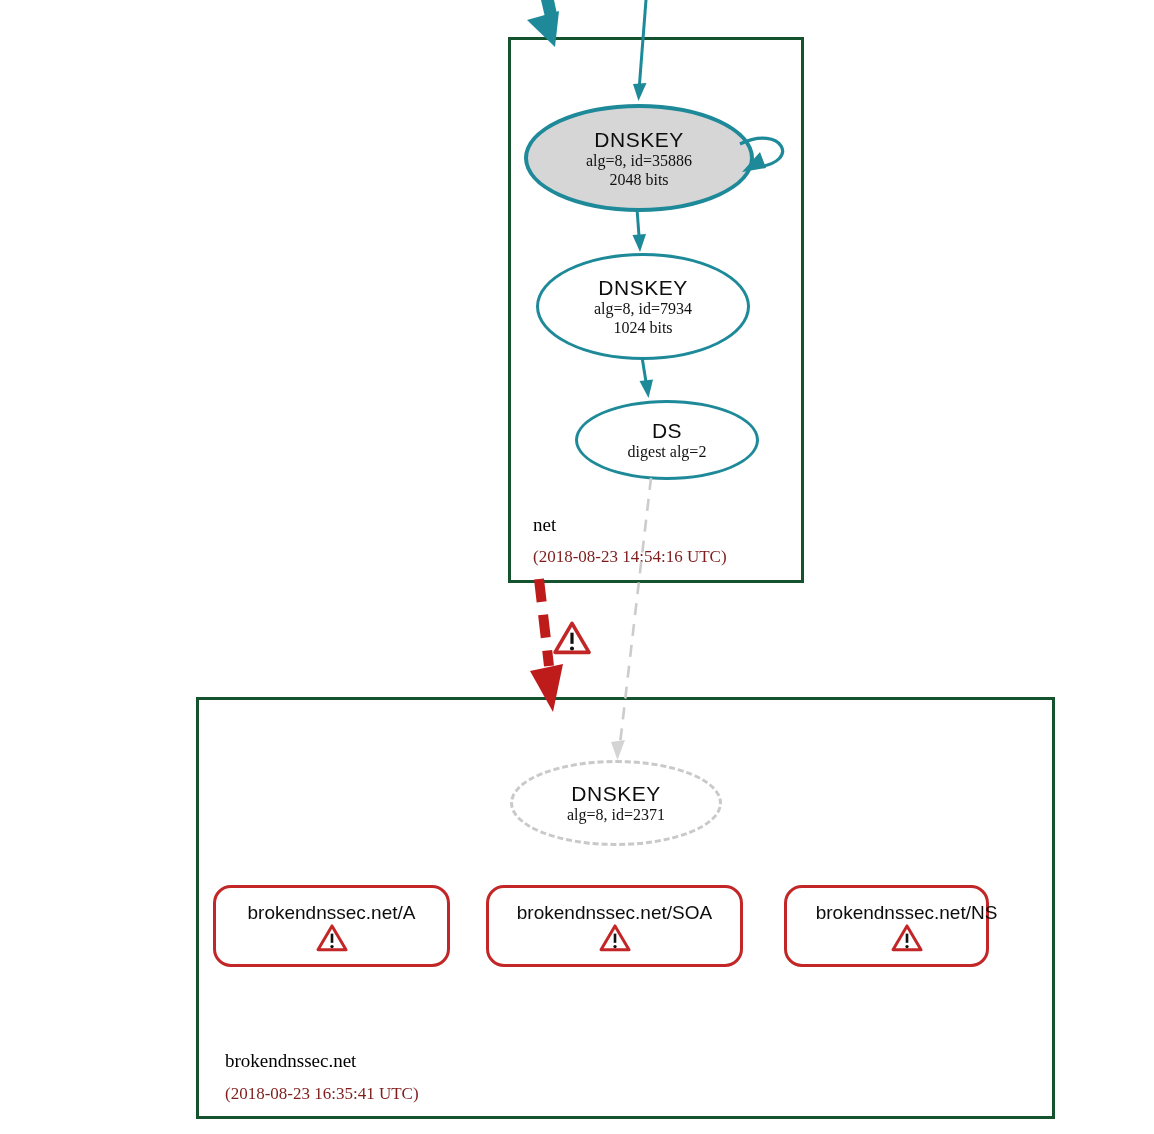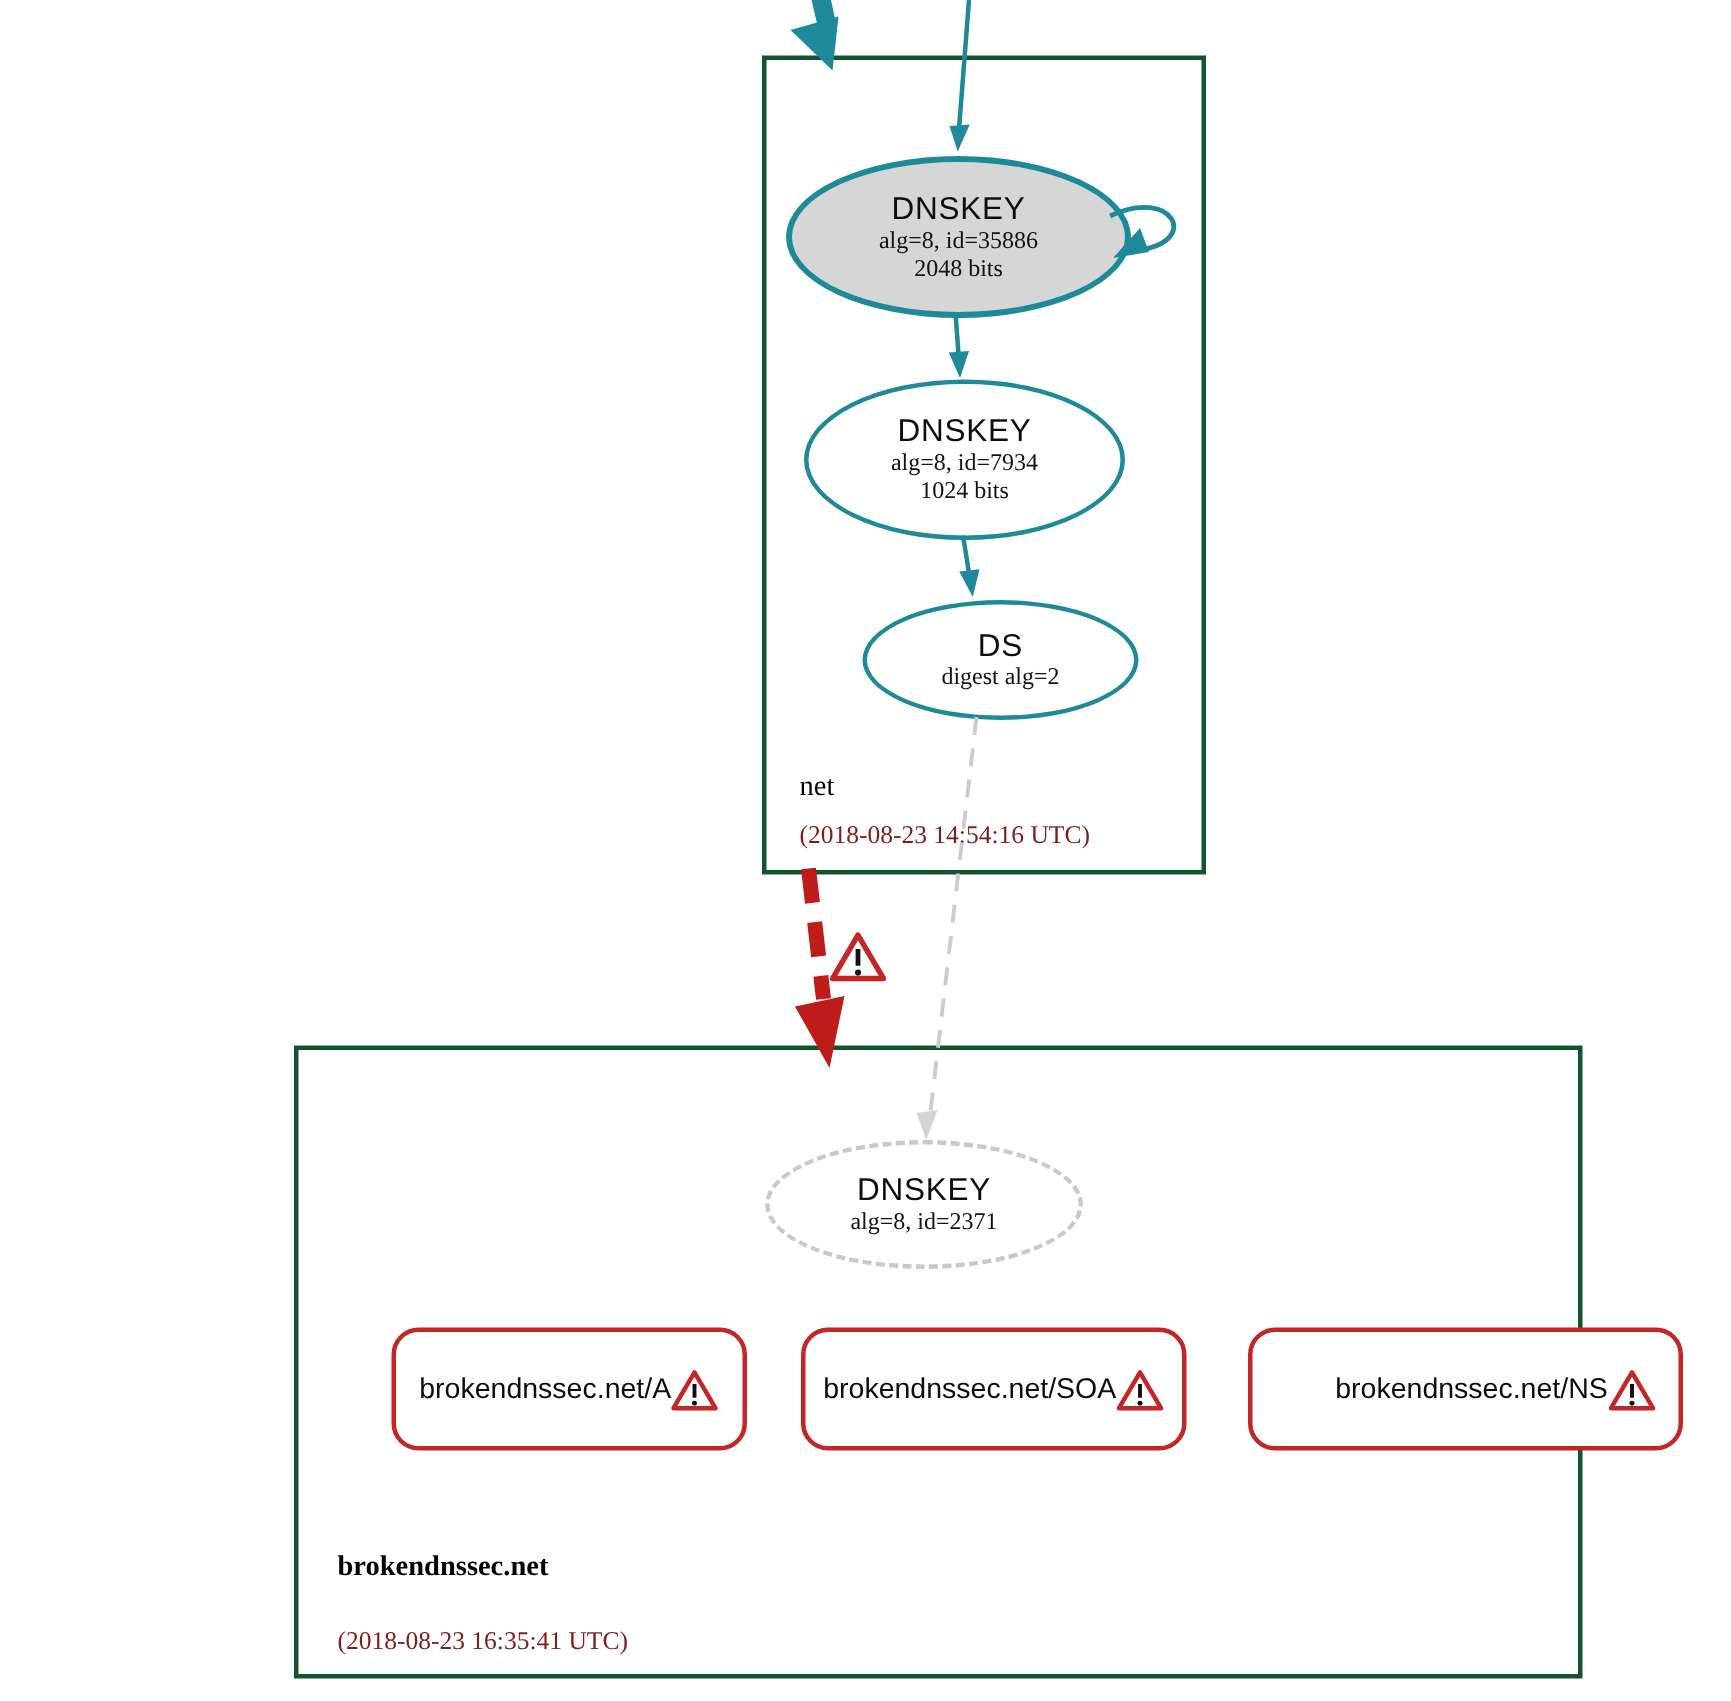--- a/index.html
+++ b/index.html
@@ -42,35 +42,34 @@
     font-family:"Liberation Serif","DejaVu Serif",serif;
     font-size:19px;color:#000000;
   }
   .zone-time{
     position:absolute;
     font-family:"Liberation Serif","DejaVu Serif",serif;
     font-size:17px;color:#7f1d1d;
   }
   .zone-net .zone-name{left:22px;top:474px;}
   .zone-net .zone-time{left:22px;top:507px;}
-  .zone-broken .zone-name{left:26px;top:334px;font-weight:bold;}
+  .zone-broken .zone-name{left:26px;top:350px;}
   .zone-broken .zone-time{left:26px;top:384px;}
   .rrset{
     position:absolute;
     top:185px;height:82px;
     border:3px solid #C22626;border-radius:18px;
     background:#ffffff;
-    display:flex;flex-direction:row;align-items:center;justify-content:center;
+    display:flex;flex-direction:column;align-items:center;justify-content:center;
     box-sizing:border-box;
     padding-top:2px;
-    margin-left:48px;
   }
   .rrset-a{left:14px;width:237px;}
   .rrset-soa{left:287px;width:257px;}
-  .rrset-ns{left:585px;width:290px;padding-left:40px;}
+  .rrset-ns{left:585px;width:205px;padding-left:40px;}
   .rrset-label{font-size:19px;color:#0d0d0d;line-height:22px;}
   .warn{display:block;}
   .edge-warn{position:absolute;left:552px;top:621px;width:40px;height:34px;}
 </style>
 </head>
 <body>
 
 <div class="canvas">
 
   <div class="zone-box zone-net">

